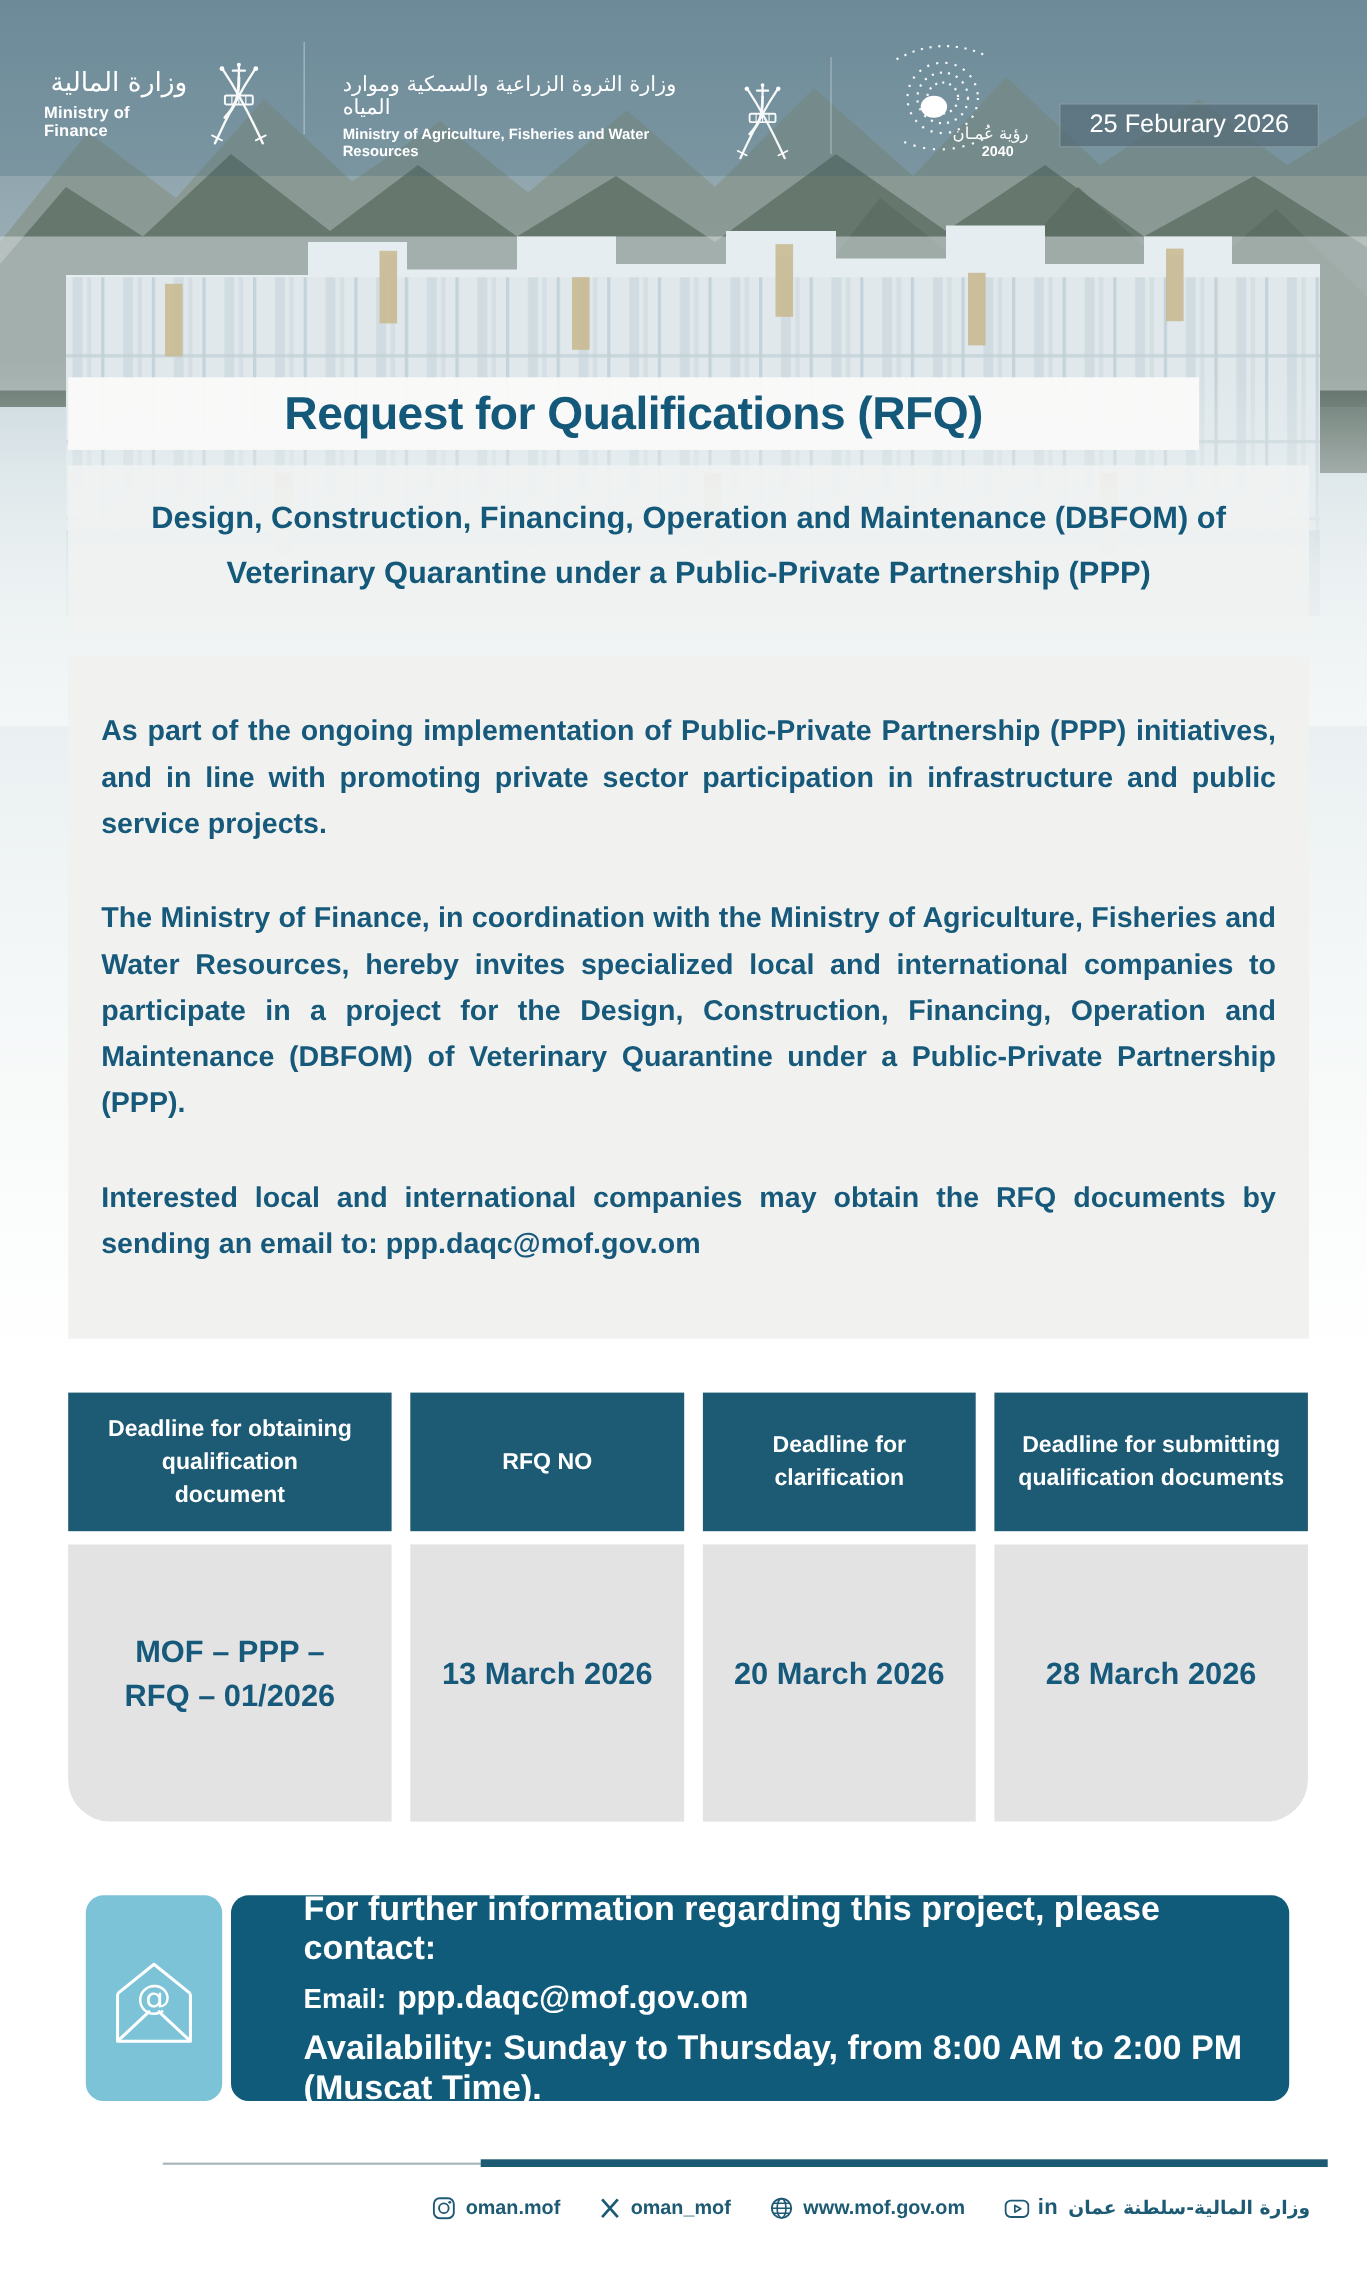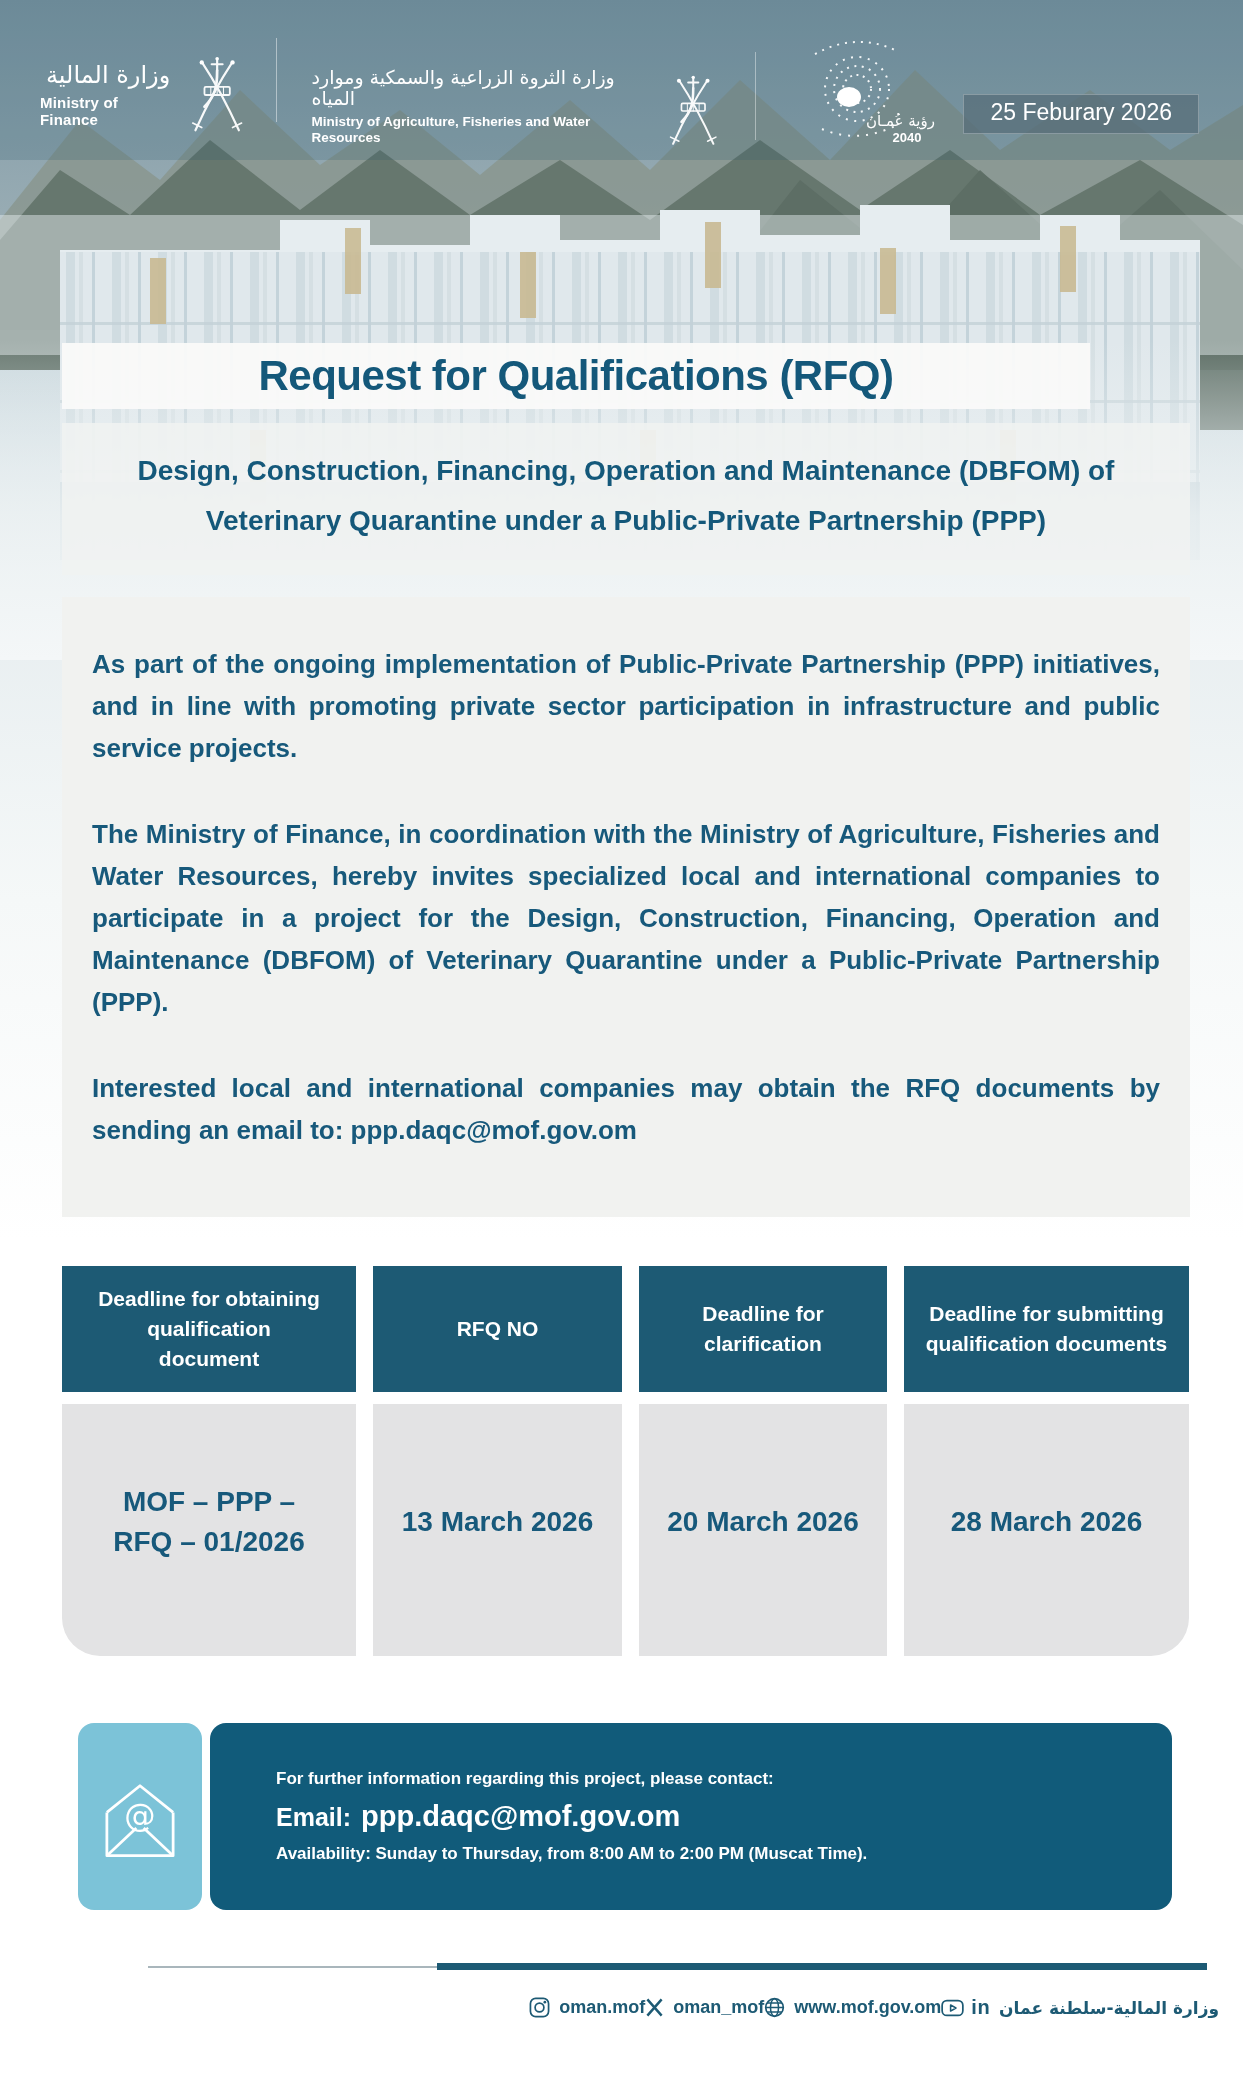--- a/index.html
+++ b/index.html
@@ -66,30 +66,30 @@
   .td-first{border-radius:0 0 0 38px;}
   .td-last{border-radius:0 0 38px 0;}
 
   
   .contact{position:absolute;top:1723px;left:78px;width:1094px;height:187px;display:flex;gap:8px;}
   .contact-icon-box{width:124px;border-radius:16px;background:#7cc3d8;display:flex;align-items:center;justify-content:center;flex:none;}
   .contact-body{
     flex:1;border-radius:16px;background:#115b7a;color:#fff;display:flex;flex-direction:column;
     justify-content:center;padding-left:66px;gap:11px;box-sizing:border-box;
   }
-  .c-line1,.c-line3{font-size:17px;font-weight:bold;}
+  .c-line1,.c-line3{font-size:31px;font-weight:bold;}
   .c-line2{font-size:25px;font-weight:bold;display:flex;align-items:baseline;gap:10px;}
   .c-email{font-size:29px;font-weight:bold;}
 
   
   .f-divider{position:absolute;top:1963px;left:148px;width:1059px;height:7px;display:flex;align-items:center;}
   .f-div-thin{width:289px;height:2px;background:#a9b6bc;}
   .f-div-thick{flex:1;height:7px;background:#1d5a74;}
   .social{
-    position:absolute;top:1996px;right:24px;display:flex;align-items:center;
+    position:absolute;top:1996px;right:52px;display:flex;align-items:center;gap:36px;
     color:#1d5a74;font-size:18px;font-weight:600;
   }
   .social-item{display:flex;align-items:center;gap:9px;cursor:pointer;}
   .social svg{display:block;}
   .in-badge{font-weight:800;font-size:20px;letter-spacing:.5px;margin-left:-2px;}
   .f-ar{font-family:"DejaVu Sans",sans-serif;font-size:17px;}
 </style>
 </head>
 <body>
 

